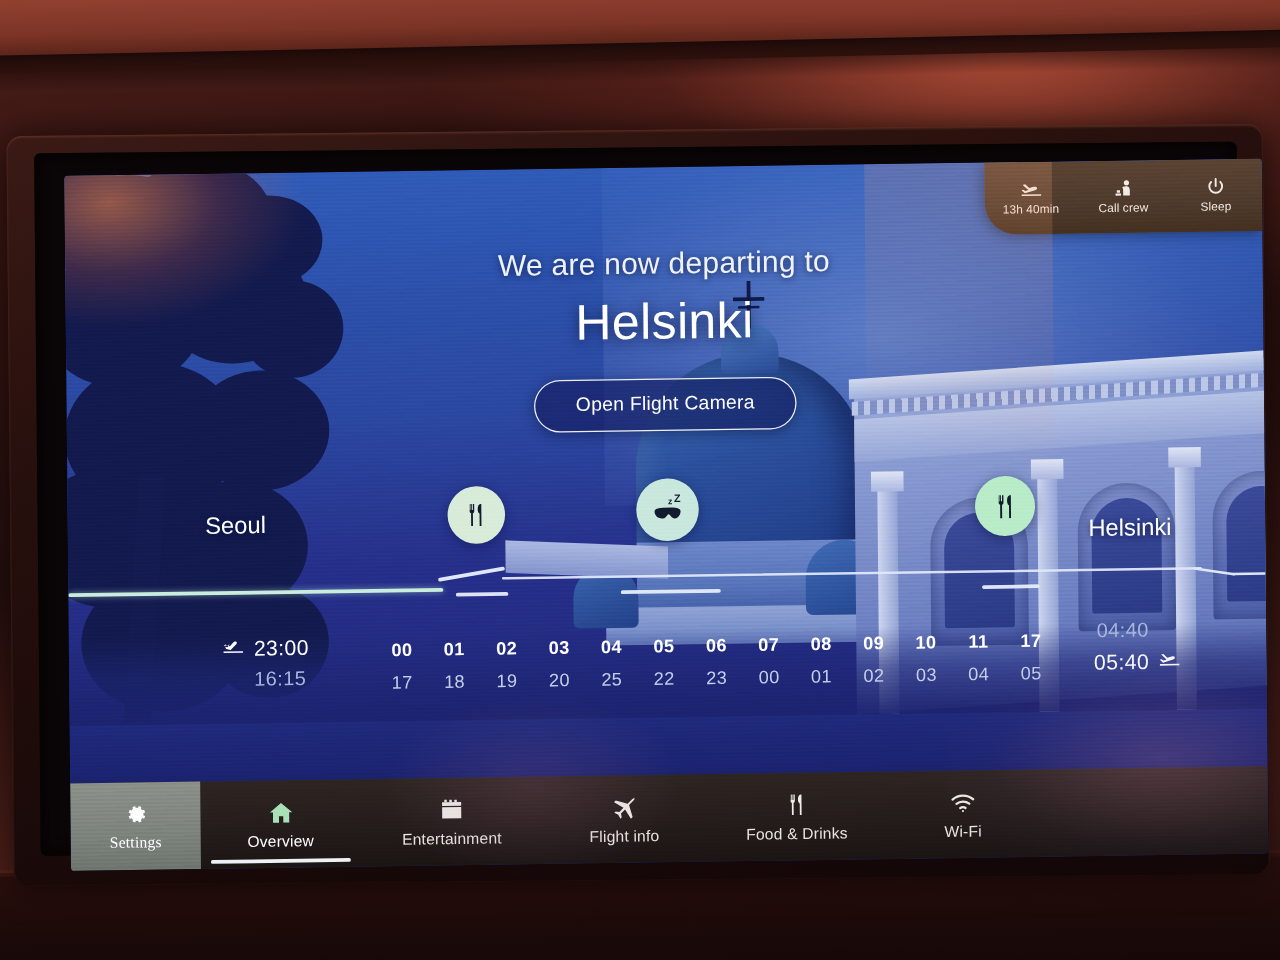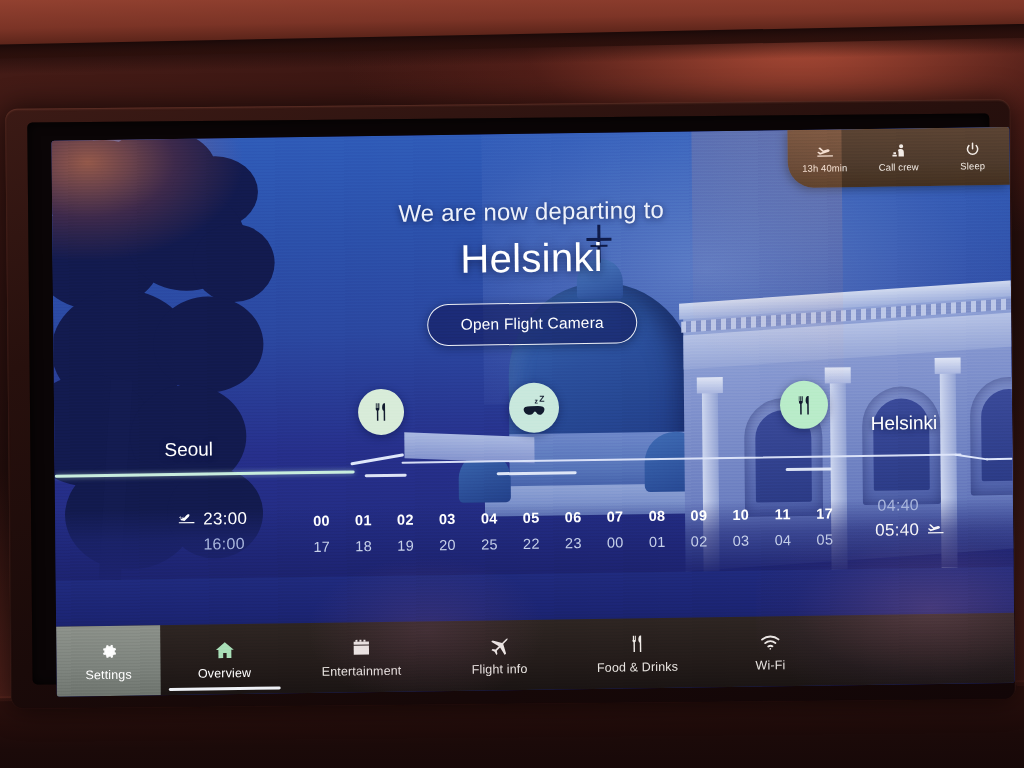--- a/index.html
+++ b/index.html
@@ -151,21 +151,21 @@
     border-bottom-left-radius:26px; display:flex; align-items:center; justify-content:space-around;
     box-shadow:-2px 2px 10px rgba(0,0,0,.35);}
   .sb-item{display:flex;flex-direction:column;align-items:center;gap:3px;cursor:pointer;min-width:58px;}
   .sb-label{font-size:9.5px;color:#f0e9e2;letter-spacing:.1px;white-space:nowrap;}
   .sb-ico{height:16px;display:flex;align-items:center;justify-content:center;}
 
   
   #timeline{position:absolute;left:0;top:268px;width:958px;height:172px;z-index:25;}
   .city{position:absolute;font-size:19px;color:#ffffff;font-weight:400;
     text-shadow:0 1px 6px rgba(8,16,60,.8);}
-  #city-origin{left:110px;top:32px;}
+  #city-origin{left:110px;top:4px;}
   #city-dest{right:75px;top:16px;}
   
   #line-done{position:absolute;left:0;top:66px;width:300px;height:3px;background:#c9eede;border-radius:2px;
     box-shadow:0 0 5px rgba(200,240,220,.55);}
   #line-step{position:absolute;left:296px;top:58px;width:54px;height:3px;background:#dfe7fb;border-radius:2px;
     transform:rotate(-9deg);transform-origin:left center;}
   #line-rest{position:absolute;left:347px;top:58px;width:560px;height:2.4px;background:#dfe7fb;border-radius:2px;opacity:.95;}
   #line-step2{position:absolute;left:900px;top:58px;width:34px;height:2.4px;background:#dfe7fb;border-radius:2px;
     transform:rotate(9deg);transform-origin:left center;}
   #line-end{position:absolute;left:931px;top:63px;width:27px;height:2.4px;background:#dfe7fb;border-radius:2px;}
@@ -188,21 +188,21 @@
     background:linear-gradient(180deg,#1f2a7c 0%,#1b2472 55%,#171d5f 100%);z-index:10;}
 
   
   #nav{position:absolute;left:0;bottom:0;width:958px;height:70px;z-index:40;
     background:linear-gradient(180deg,#2e2522 0%,#241c1a 55%,#1a1413 100%);display:flex;align-items:stretch;}
   .nav-item{flex:0 0 auto;display:flex;flex-direction:column;align-items:center;justify-content:center;gap:5px;
     cursor:pointer;position:relative;padding:0 4px;}
   .nav-label{font-size:12.5px;color:#e8e4e0;letter-spacing:.15px;white-space:nowrap;}
   .nav-ico{height:22px;display:flex;align-items:center;justify-content:center;}
   #nav-settings{width:104px;background:linear-gradient(180deg,#8b9089 0%,#7c827c 60%,#6e746e 100%);}
-  #nav-settings .nav-label{color:#ffffff;}
+  #nav-settings .nav-label{color:#ffffff;font-family:Liberation Serif, serif;}
   .active-underline{position:absolute;left:50%;transform:translateX(-50%);bottom:4px;width:112px;height:3.5px;
     background:#eef1f6;border-radius:2px;}
   #nav-overview .nav-label{color:#ffffff;}
 </style>
 </head>
 <body>
 
 <div id="photo">
   <div id="cabin-top"></div>
   <div id="cabin-top-shadow"></div>
@@ -347,21 +347,21 @@
             <div class="ep-row">
               <span>
                 <svg width="19" height="14" viewBox="0 0 24 18" fill="#ffffff">
                   <path d="M2 14.4h20V16H2z"></path>
                   <path d="M2.2 9.1l1.5-1.8 4.9 2 3.2-3.6c1-1.1 2.4-1.7 3.4-1.1.9.6.7 1.9-.3 3L9.3 13 4.6 12l-.8-2.4 2.3.5 2.3-2.6-6.2 1.6z"></path>
                 </svg>
               </span>
               <span class="t-main">23:00</span>
             </div>
             <div class="ep-row" style="padding-left:26px;">
-              <span class="t-sub">16:00</span>
+              <span class="t-sub">16:15</span>
             </div>
           </div>
 
           <div class="endpoint" style="right:68px;top:96px;text-align:right;">
             <div class="ep-row" style="justify-content:flex-end;padding-right:26px;">
               <span class="t-sub">04:40</span>
             </div>
             <div class="ep-row" style="justify-content:flex-end;">
               <span class="t-main">05:40</span>
               <span>

